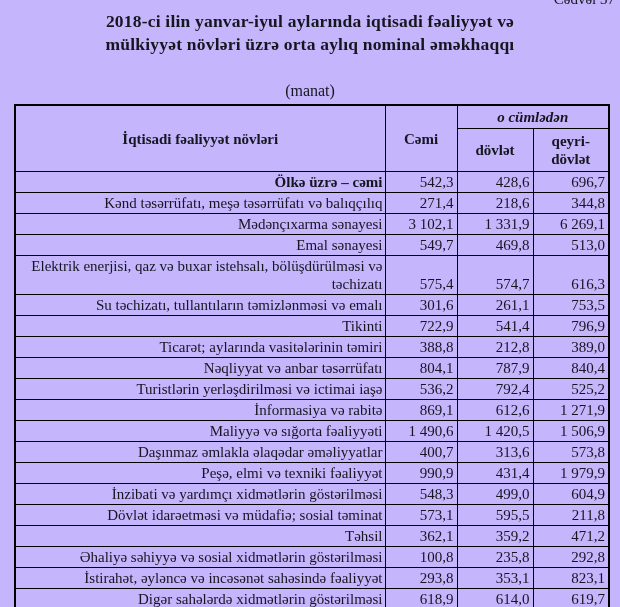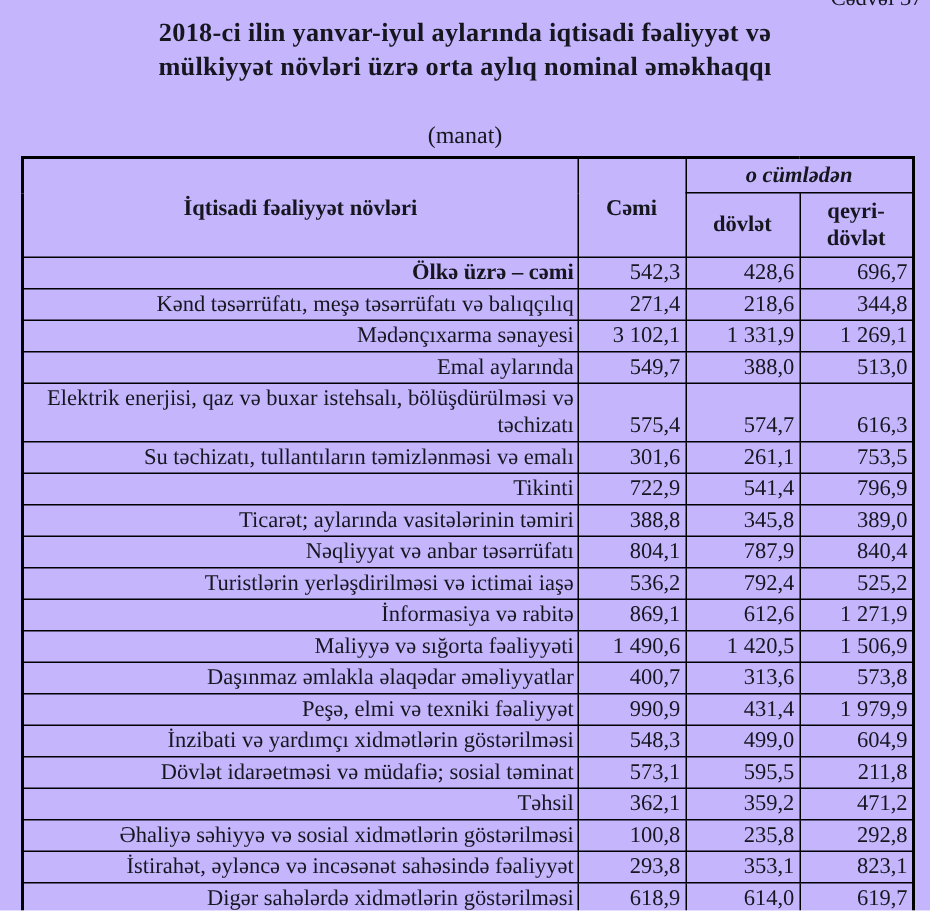--- a/index.html
+++ b/index.html
@@ -116,26 +116,26 @@
         <tr>
           <td class="name">Kənd təsərrüfatı, meşə təsərrüfatı və balıqçılıq</td>
           <td class="num">271,4</td>
           <td class="num">218,6</td>
           <td class="num">344,8</td>
         </tr>
         <tr>
           <td class="name">Mədənçıxarma sənayesi</td>
           <td class="num">3 102,1</td>
           <td class="num">1 331,9</td>
-          <td class="num">1 269,1</td>
-        </tr>
-        <tr>
-          <td class="name">Emal aylarında</td>
+          <td class="num">6 269,1</td>
+        </tr>
+        <tr>
+          <td class="name">Emal sənayesi</td>
           <td class="num">549,7</td>
-          <td class="num">388,0</td>
+          <td class="num">469,8</td>
           <td class="num">513,0</td>
         </tr>
         <tr>
           <td class="name">Elektrik enerjisi, qaz və buxar istehsalı, bölüşdürülməsi və təchizatı</td>
           <td class="num">575,4</td>
           <td class="num">574,7</td>
           <td class="num">616,3</td>
         </tr>
         <tr>
           <td class="name">Su təchizatı, tullantıların təmizlənməsi və emalı</td>
@@ -145,21 +145,21 @@
         </tr>
         <tr>
           <td class="name">Tikinti</td>
           <td class="num">722,9</td>
           <td class="num">541,4</td>
           <td class="num">796,9</td>
         </tr>
         <tr>
           <td class="name">Ticarət; aylarında vasitələrinin təmiri</td>
           <td class="num">388,8</td>
-          <td class="num">345,8</td>
+          <td class="num">212,8</td>
           <td class="num">389,0</td>
         </tr>
         <tr>
           <td class="name">Nəqliyyat və anbar təsərrüfatı</td>
           <td class="num">804,1</td>
           <td class="num">787,9</td>
           <td class="num">840,4</td>
         </tr>
         <tr>
           <td class="name">Turistlərin yerləşdirilməsi və ictimai iaşə</td>

